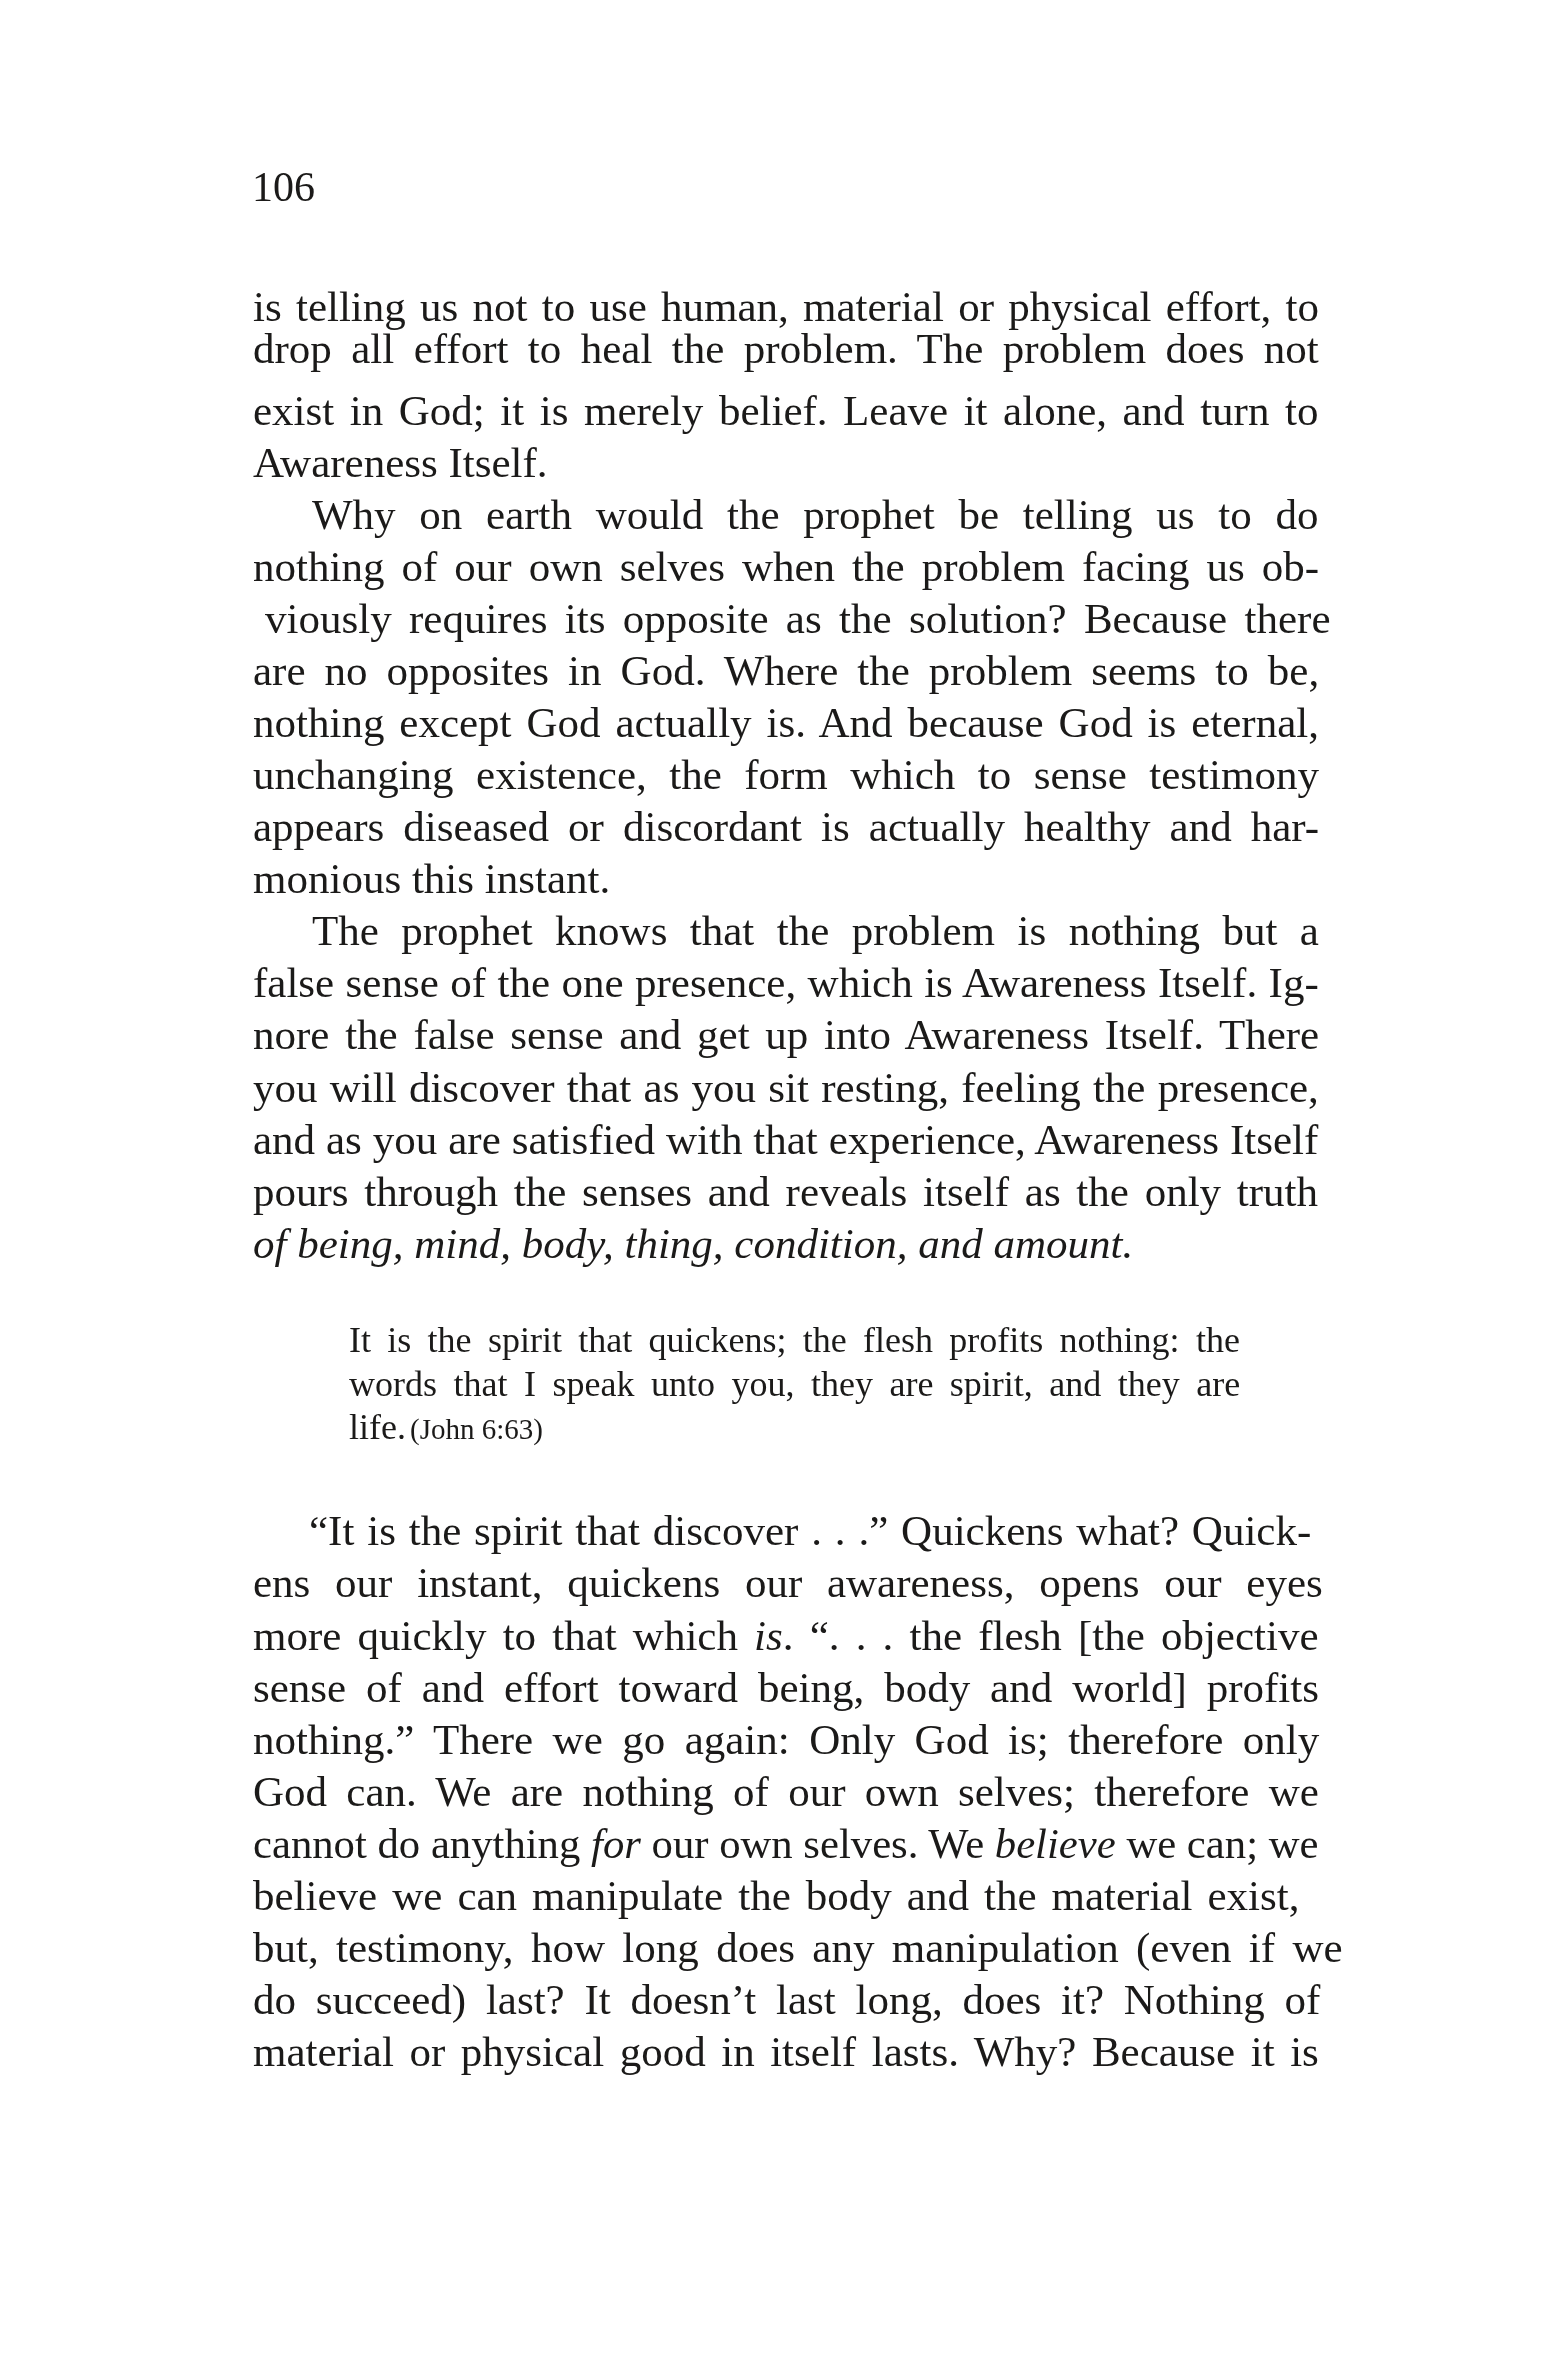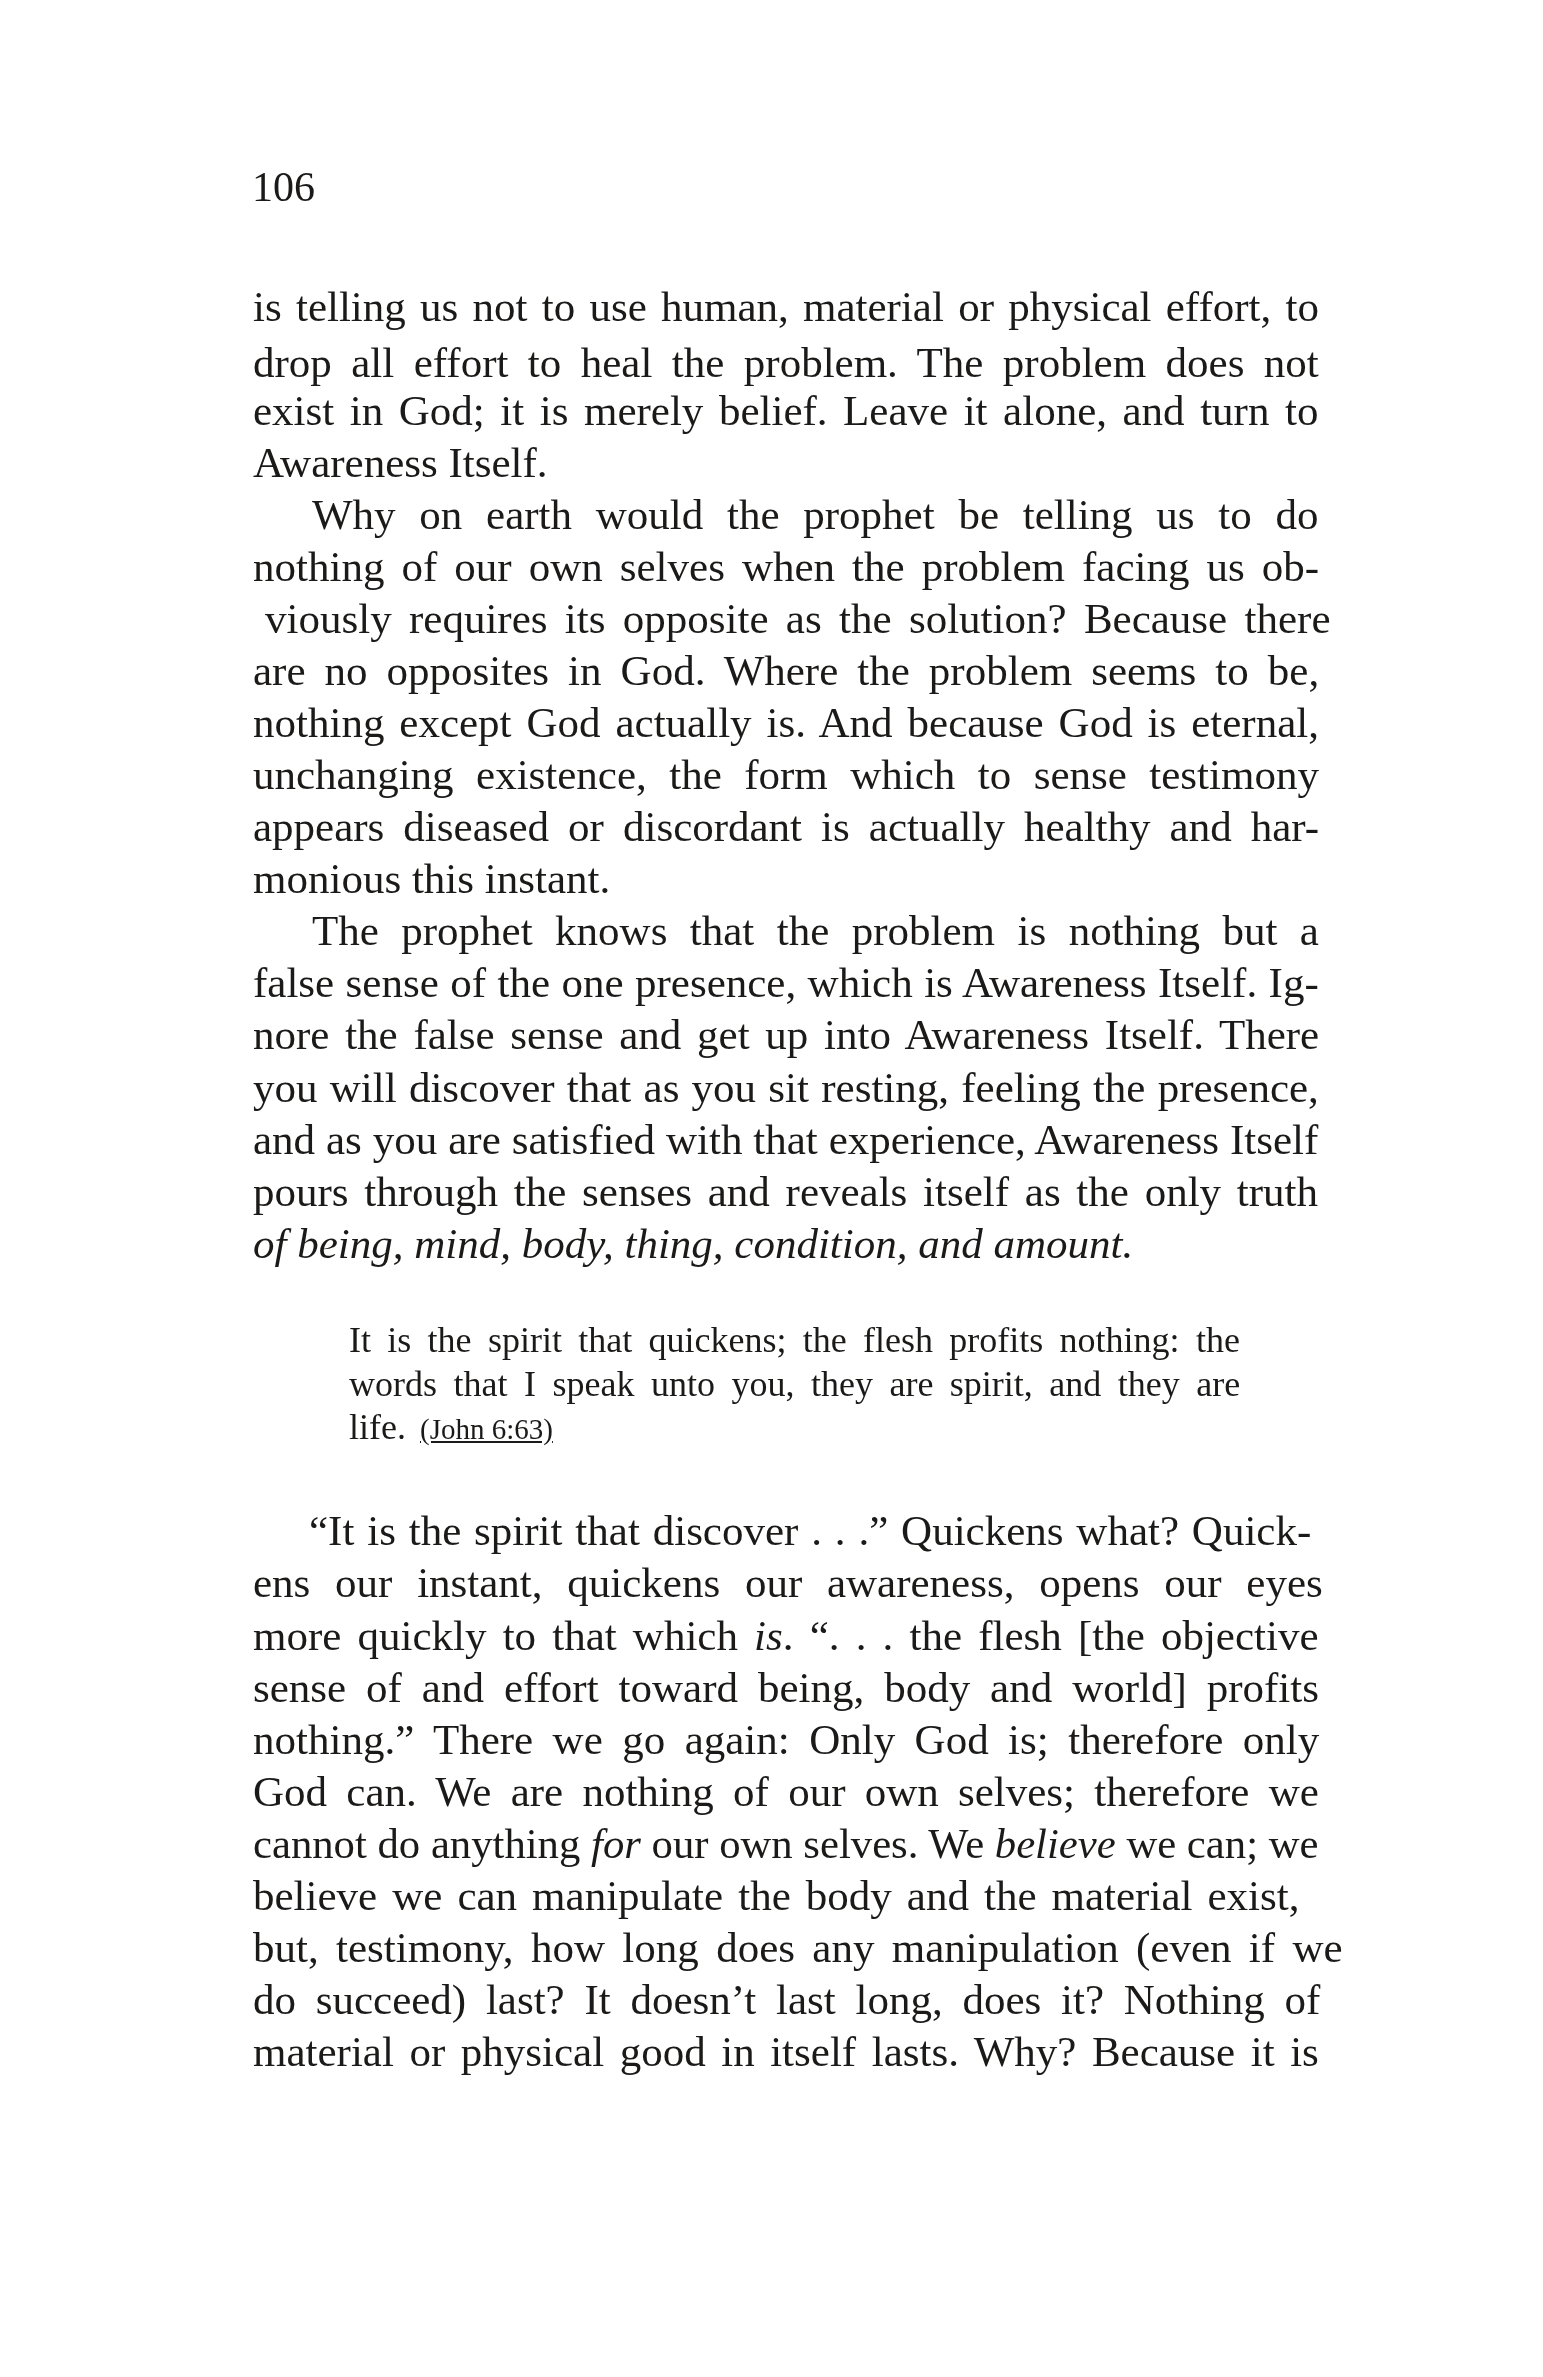--- a/index.html
+++ b/index.html
@@ -66,35 +66,34 @@
   .body-line.quote-indent { left: 309px; width: 1014px; }
   .quote-line {
     left: 349px;
     width: 881px;
     font-size: 36px;
     line-height: 44px;
     height: 44px;
   }
   .cite {
     font-size: 29px;
-    margin-left: 14px;
-    text-decoration: underline;
+    margin-left: 4px;
   }
   .it { font-style: italic; }
 </style>
 </head>
 <body>
 
 <div class="page">
   <div class="running-head">
     <span class="folio">106</span>
   </div>
   <div id="text-block">
       <div class="line body-line" style="top: 281px;"><span class="inner" style="word-spacing: 3.5px;"><span>is telling us not to use human, material or physical effort, to</span></span></div>
-      <div class="line body-line" style="top: 337px;"><span class="inner" style="word-spacing: 8.7px;"><span>drop all effort to heal the problem. The problem does not</span></span></div>
+      <div class="line body-line" style="top: 323px;"><span class="inner" style="word-spacing: 8.7px;"><span>drop all effort to heal the problem. The problem does not</span></span></div>
       <div class="line body-line" style="top: 385px;"><span class="inner" style="word-spacing: 4.8px;"><span>exist in God; it is merely belief. Leave it alone, and turn to</span></span></div>
       <div class="line body-line" style="top: 437px;"><span class="inner"><span>Awareness Itself.</span></span></div>
       <div class="line body-line indent" style="top: 489px;"><span class="inner" style="word-spacing: 13px;"><span>Why on earth would the prophet be telling us to do</span></span></div>
       <div class="line body-line" style="top: 541px;"><span class="inner" style="word-spacing: 6.3px;"><span>nothing of our own selves when the problem facing us ob-</span></span></div>
       <div class="line body-line" style="top: 593px;"><span class="inner" style="word-spacing: 6.6px; margin-left: 12px;"><span>viously requires its opposite as the solution? Because there</span></span></div>
       <div class="line body-line" style="top: 645px;"><span class="inner" style="word-spacing: 8.3px;"><span>are no opposites in God. Where the problem seems to be,</span></span></div>
       <div class="line body-line" style="top: 697px;"><span class="inner" style="word-spacing: 4.2px;"><span>nothing except God actually is. And because God is eternal,</span></span></div>
       <div class="line body-line" style="top: 749px;"><span class="inner" style="word-spacing: 11.7px;"><span>unchanging existence, the form which to sense testimony</span></span></div>
       <div class="line body-line" style="top: 801px;"><span class="inner" style="word-spacing: 8.3px;"><span>appears diseased or discordant is actually healthy and har-</span></span></div>
       <div class="line body-line" style="top: 853px;"><span class="inner"><span>monious this instant.</span></span></div>

